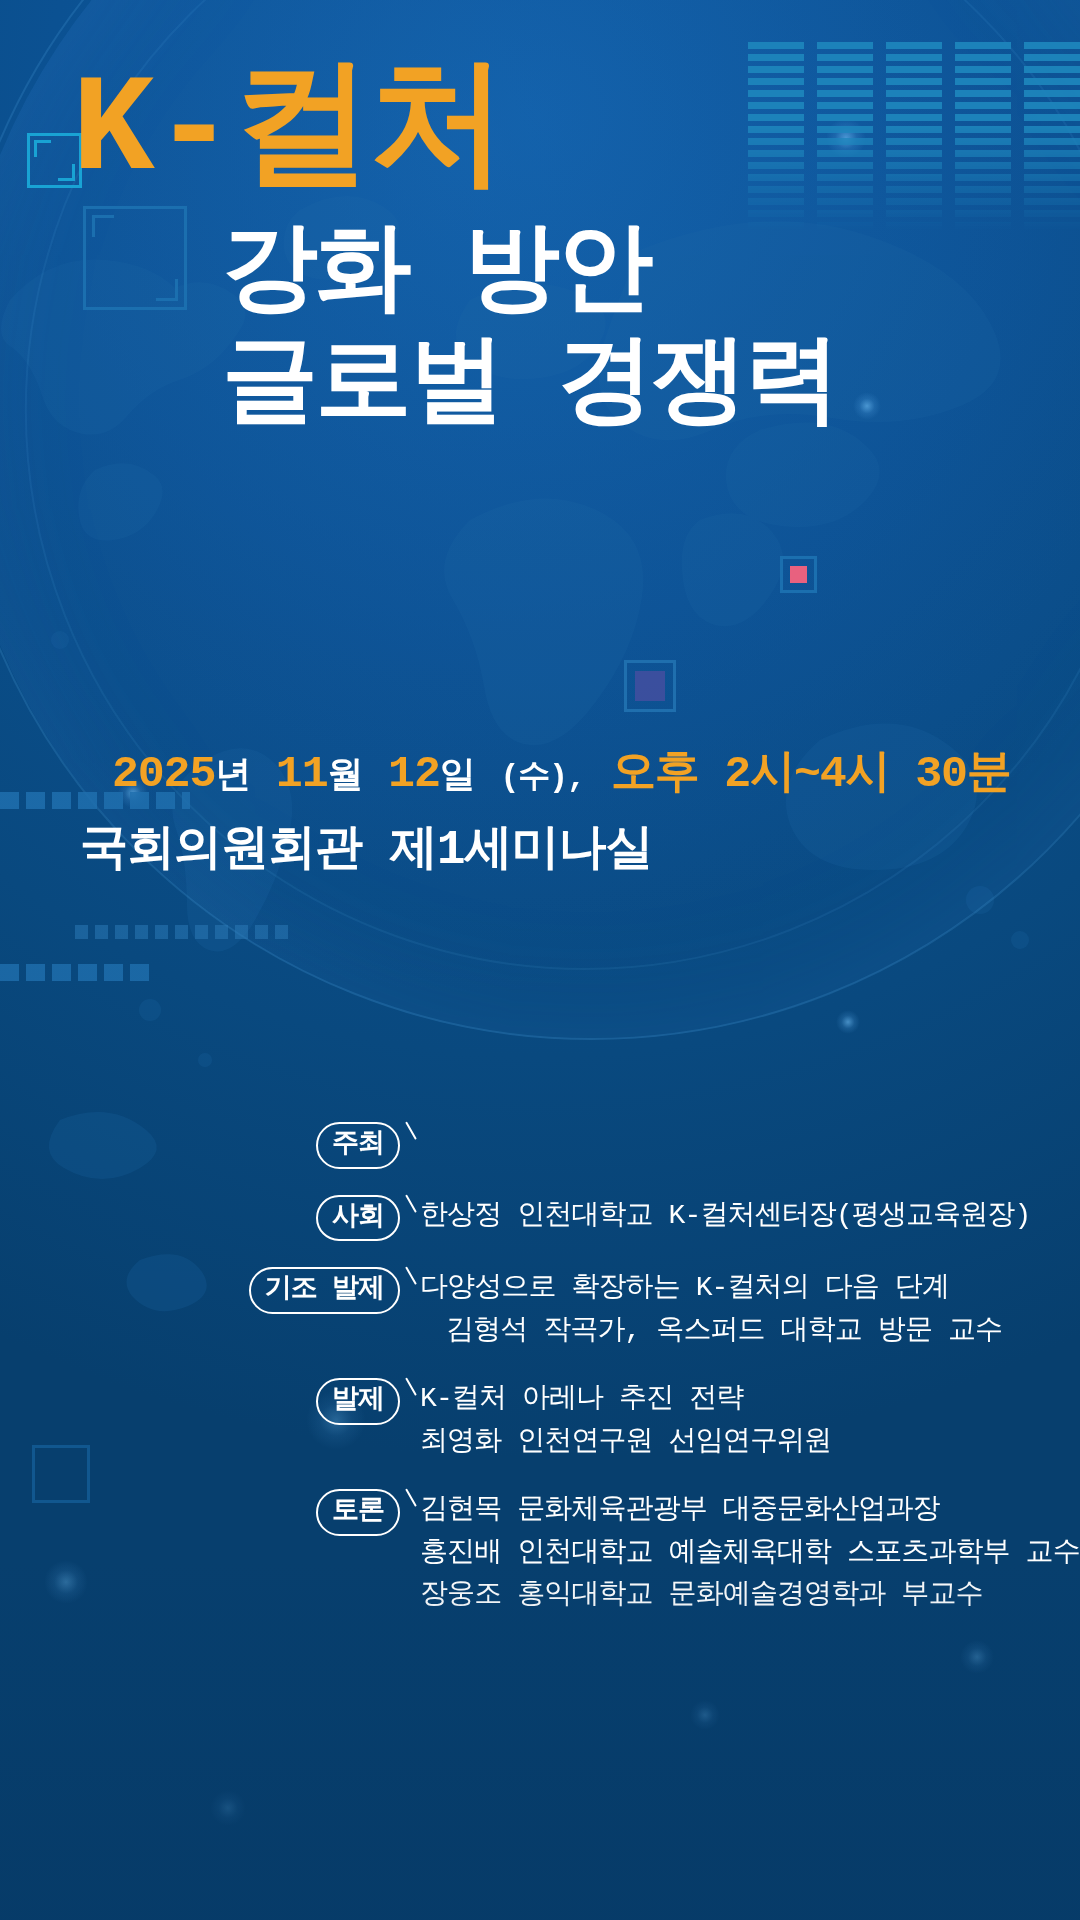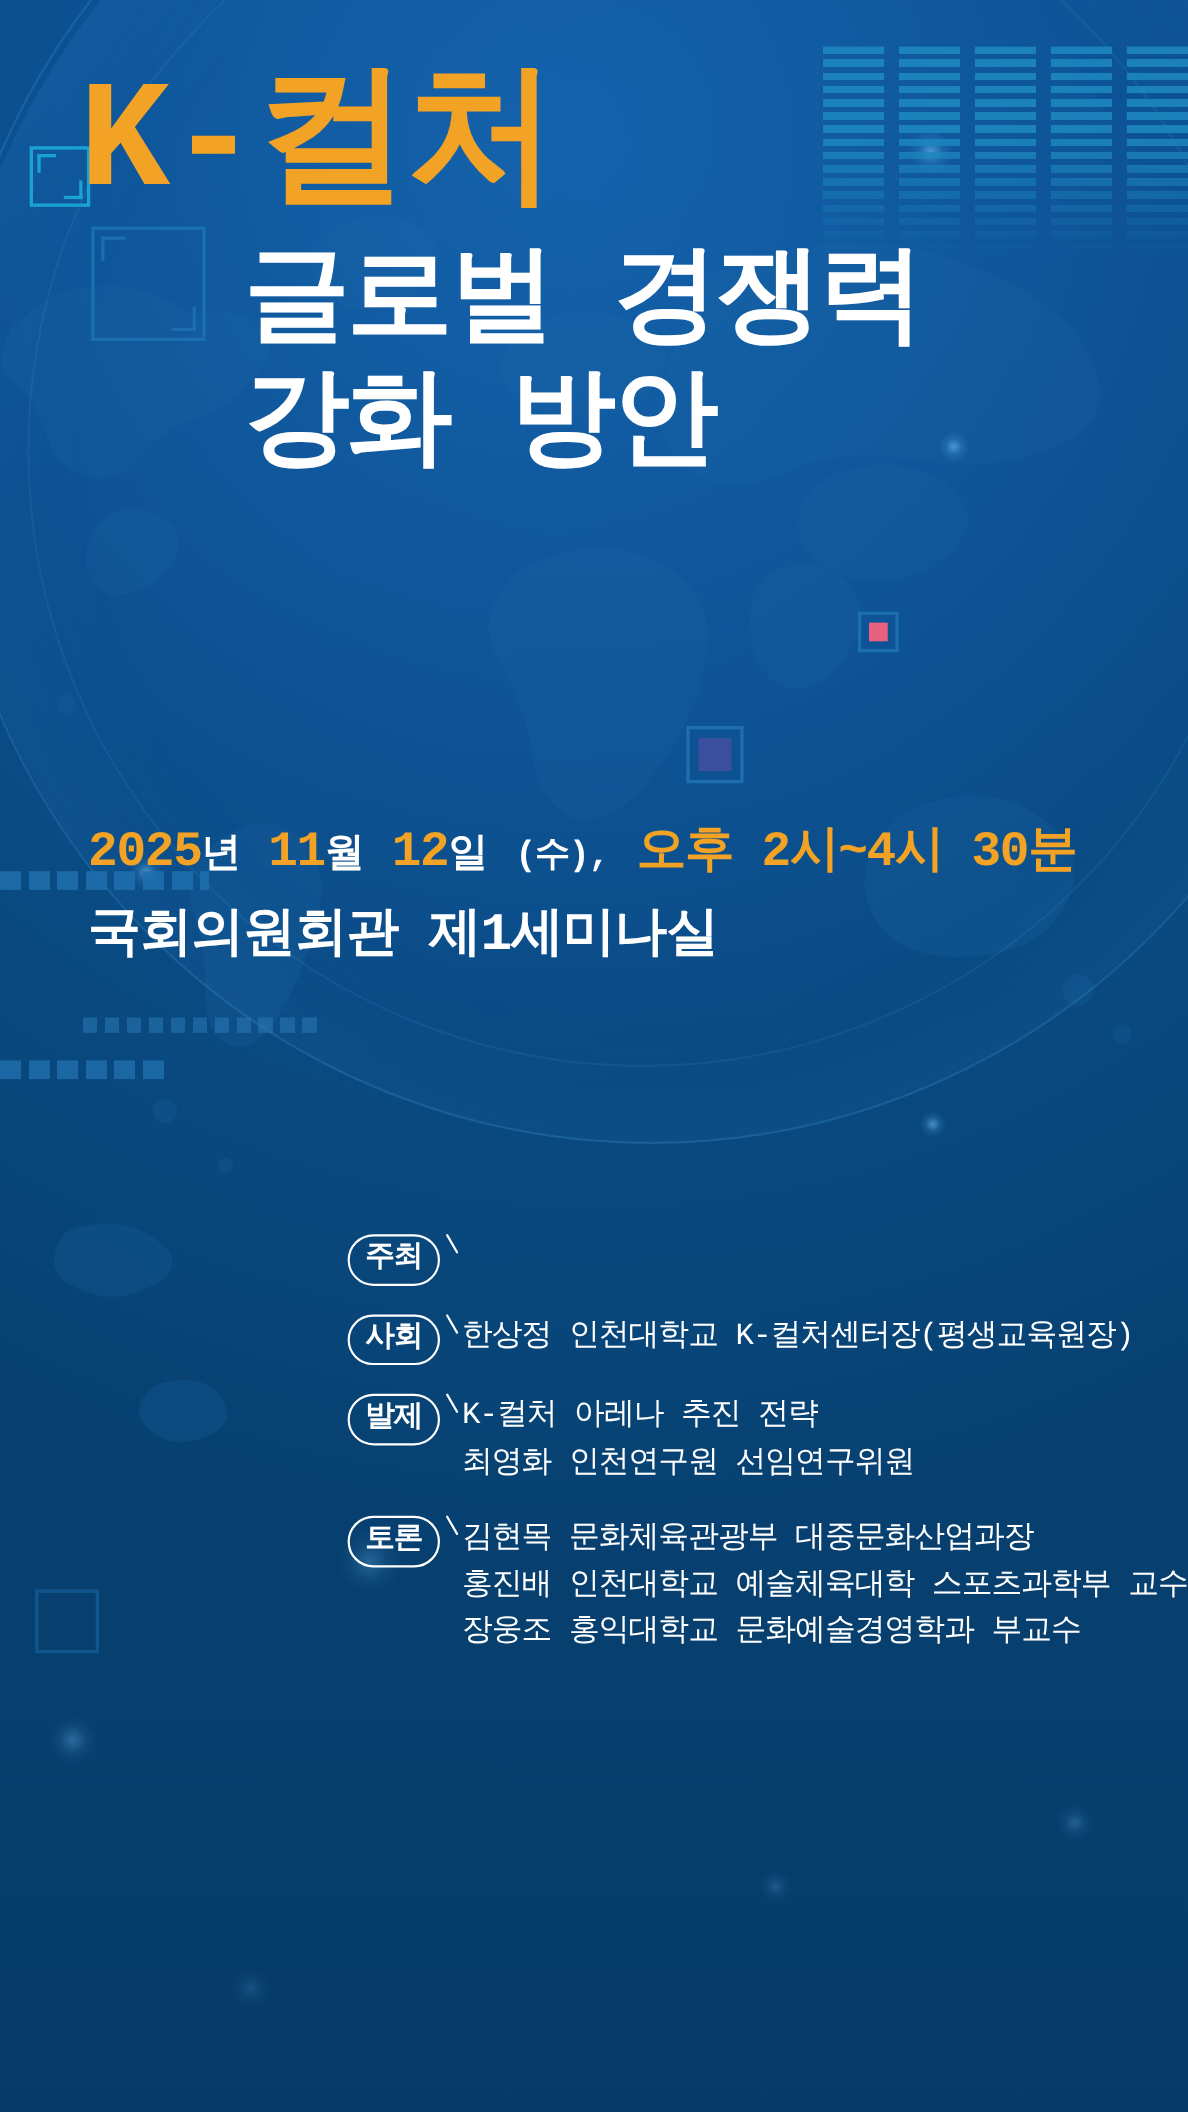--- a/index.html
+++ b/index.html
@@ -145,20 +145,21 @@
   }
   .headline .ln{display:block;}
 
   .datewrap{
     position:absolute;left:80px;top:748px;
   }
   .dateline{
     font-size:45px;font-weight:900;line-height:1.2;
     letter-spacing:-1.2px;white-space:nowrap;
     color:#ffffff;
+    margin-left:32px;
   }
   .dateline .num{color:#f2a224;}
   .dateline .unit{color:#ffffff;font-size:36px;}
   .dateline .dow{color:#ffffff;font-size:32px;font-weight:700;}
   .dateline .time{color:#f2a224;}
   .venue{
     margin-top:13px;
     font-size:48px;font-weight:700;color:#ffffff;
     letter-spacing:-1px;white-space:nowrap;
   }
@@ -308,22 +309,22 @@
   <div class="sqr-violet">
       <i></i>
     </div>
   <div class="sqr-outline-b"></div>
 
   <div class="content">
 
     <div class="kculture">K-컬처</div>
 
     <div class="headline">
+      <span class="ln">강화 방안</span>
       <span class="ln">글로벌 경쟁력</span>
-      <span class="ln">강화 방안</span>
     </div>
 
     <div class="datewrap">
       <div class="dateline"><span class="num">2025</span><span class="unit">년</span>
         <span class="num">11</span><span class="unit">월</span>
         <span class="num">12</span><span class="unit">일</span>
         <span class="dow">(수),</span>
         <span class="time">오후 2시~4시 30분</span>
       </div>
       <div class="venue">국회의원회관 제1세미나실</div>
@@ -339,20 +340,29 @@
 
       <div class="crow">
         <div class="badge-cell">
           <span class="badge">사회</span>
         </div>
         <div class="ctext">
           <span class="sub">한상정 인천대학교 K-컬처센터장(평생교육원장)</span>
         </div>
       </div>
 
+      <div class="crow wide">
+        <div class="badge-cell">
+          <span class="badge">기조 발제</span>
+        </div>
+        <div class="ctext">
+          <span class="sub">다양성으로 확장하는 K-컬처의 다음 단계</span>
+          <span class="sub indent">김형석 작곡가, 옥스퍼드 대학교 방문 교수</span>
+        </div>
+      </div>
 
       <div class="crow">
         <div class="badge-cell">
           <span class="badge">발제</span>
         </div>
         <div class="ctext">
           <span class="sub">K-컬처 아레나 추진 전략</span>
           <span class="sub">최영화 인천연구원 선임연구위원</span>
         </div>
       </div>

